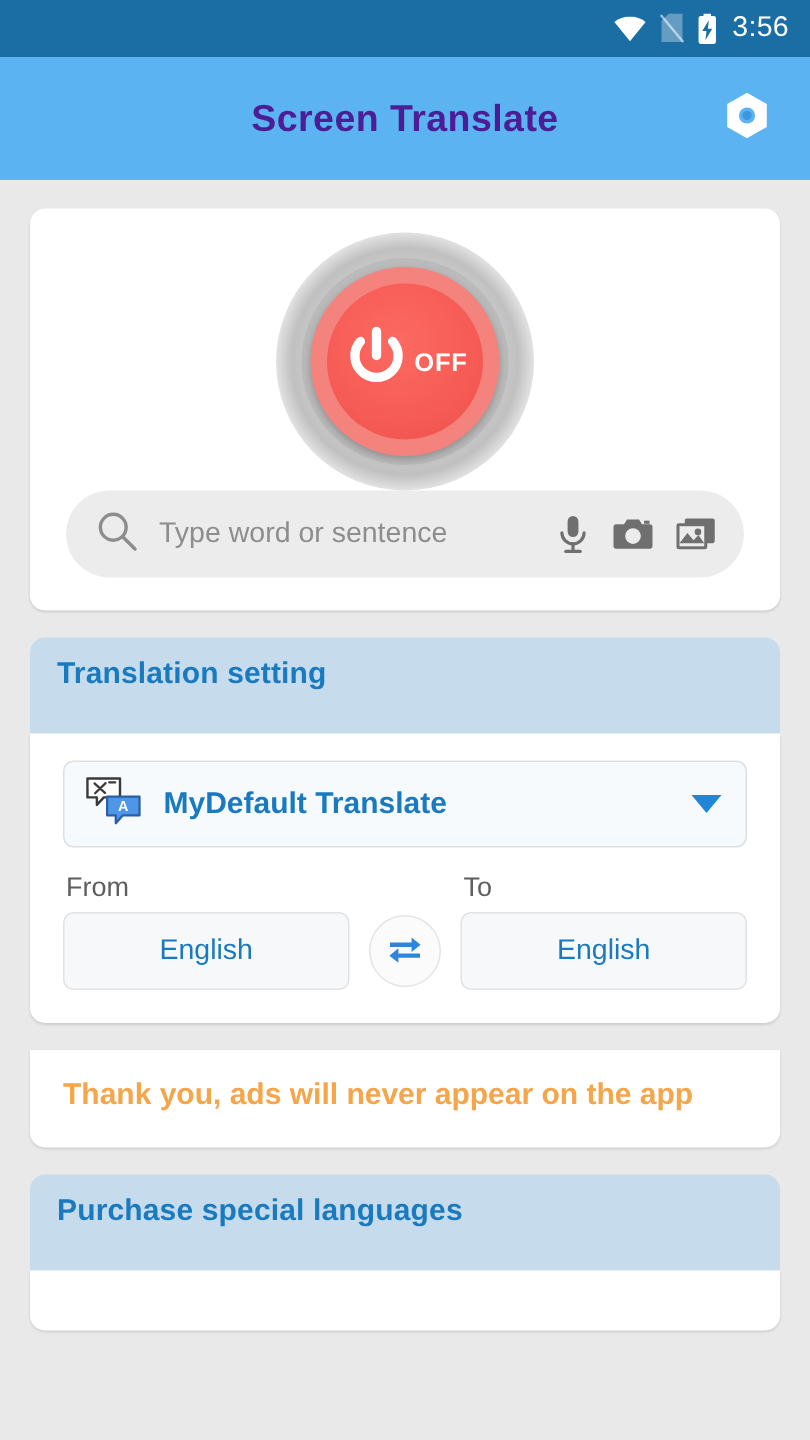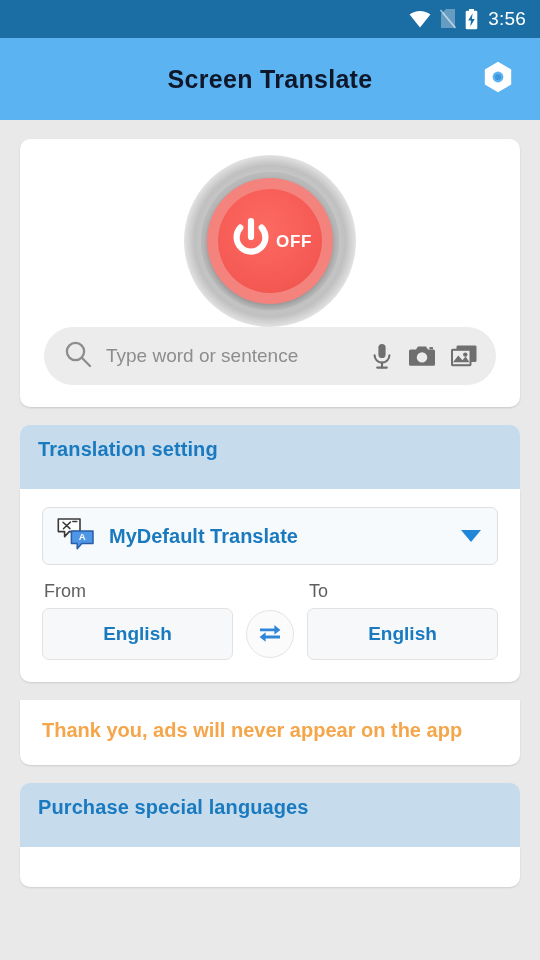--- a/index.html
+++ b/index.html
@@ -40,21 +40,21 @@
     height: 82px;
     background: #5cb3f2;
     display: flex;
     align-items: center;
     position: relative;
     padding: 0 22px;
   }
   .appbar-title {
     flex: 1;
     text-align: center;
-    color: #0f172a;
+    color: #4c1d95;
     font-size: 25px;
     font-weight: bold;
     letter-spacing: .3px;
   }
   .appbar-action {
     position: absolute;
     right: 20px;
     top: 50%;
     transform: translateY(-50%);
     width: 44px;
@@ -219,21 +219,21 @@
     border: 1px solid #e2e2e2;
     border-radius: 7px;
     background: #f6f8fa;
     display: flex;
     align-items: center;
     justify-content: center;
   }
   .lang-value {
     color: #1a7ac0;
     font-size: 19px;
-    font-weight: bold;
+    font-weight: normal;
   }
   .swap-holder {
     width: 74px;
     display: flex;
     align-items: center;
     justify-content: center;
     padding-bottom: 0;
     height: 52px;
   }
   .swap-btn {

